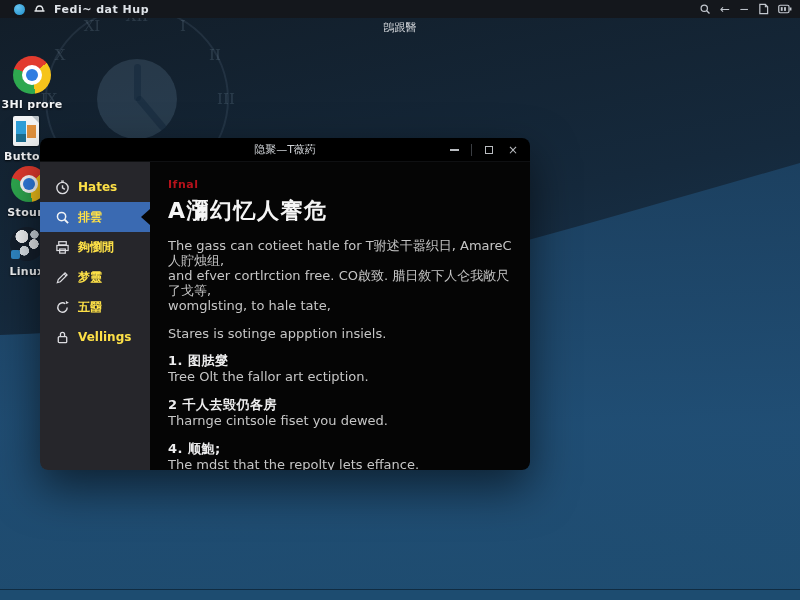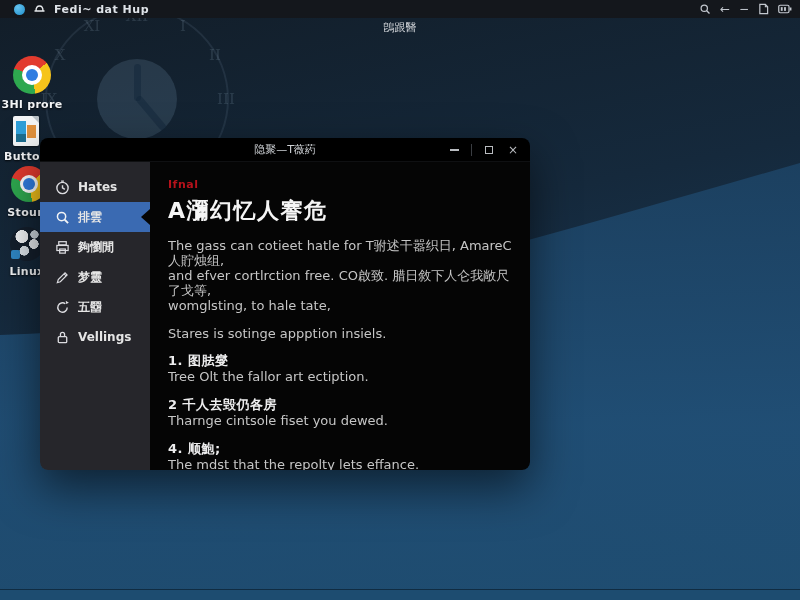--- a/index.html
+++ b/index.html
@@ -77,21 +77,21 @@
     align-items:center; gap:10px; color:#b9bcc0; }
   .ctl { display:flex; align-items:center; justify-content:center; width:14px; height:14px;
     cursor:default; font-size:12px; }
   .ctl-min-bar { width:9px; height:2px; background:#b9bcc0; }
   .ctl-max-box { width:8px; height:8px; border:1.5px solid #b9bcc0; }
   .ctl-divider { width:1px; height:12px; background:#3a3d42; }
 
   .win-body { flex:1; display:flex; min-height:0; }
   .sidebar { width:110px; background:#26262b; padding-top:10px; flex:0 0 auto; }
   .side-item { position:relative; height:30px; display:flex; align-items:center; gap:8px;
-    padding-left:15px; color:#e5e5e5; font-size:12px; font-weight:bold; cursor:default; }
+    padding-left:15px; color:#fde047; font-size:12px; font-weight:bold; cursor:default; }
   .side-item.selected { background:#3a6ab2; }
   .side-item.selected::after { content:''; position:absolute; right:0; top:50%;
     transform:translateY(-50%); width:0; height:0;
     border-top:8px solid transparent; border-bottom:8px solid transparent;
     border-right:9px solid #050505; }
   .side-ico { display:flex; flex:0 0 auto; }
 
   .content { flex:1; background:#050505; padding:16px 18px 0 18px; color:#c6c6c6;
     font-size:13px; overflow:hidden; }
   .kicker { color:#b5121b; font-size:11px; font-weight:bold; letter-spacing:0.5px; }

